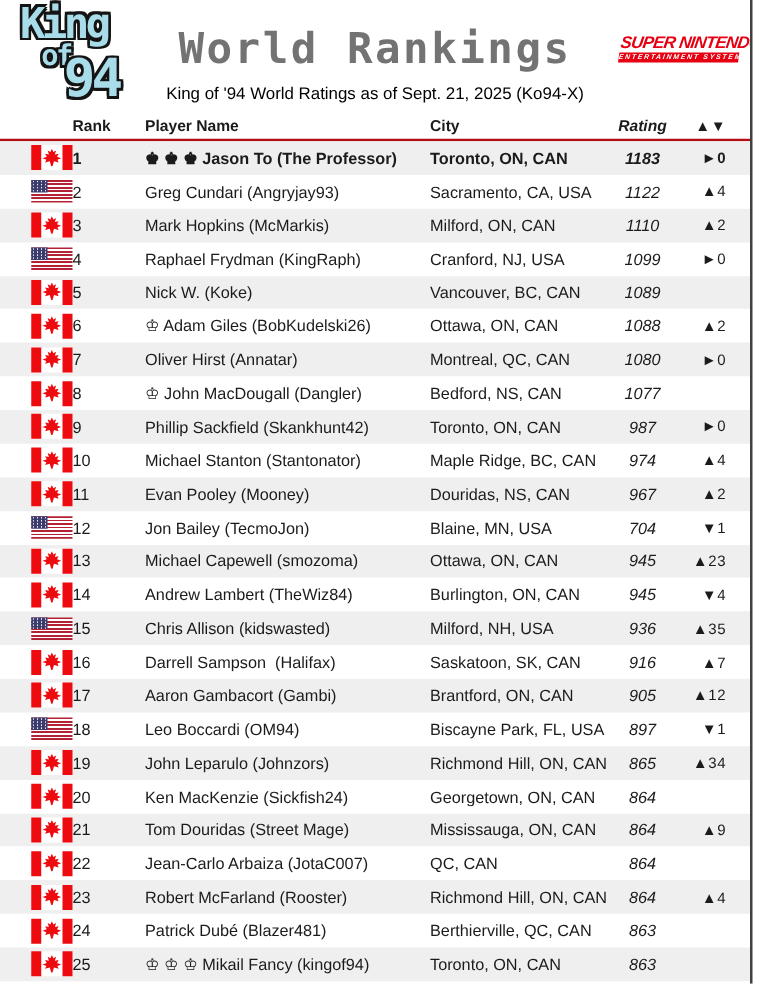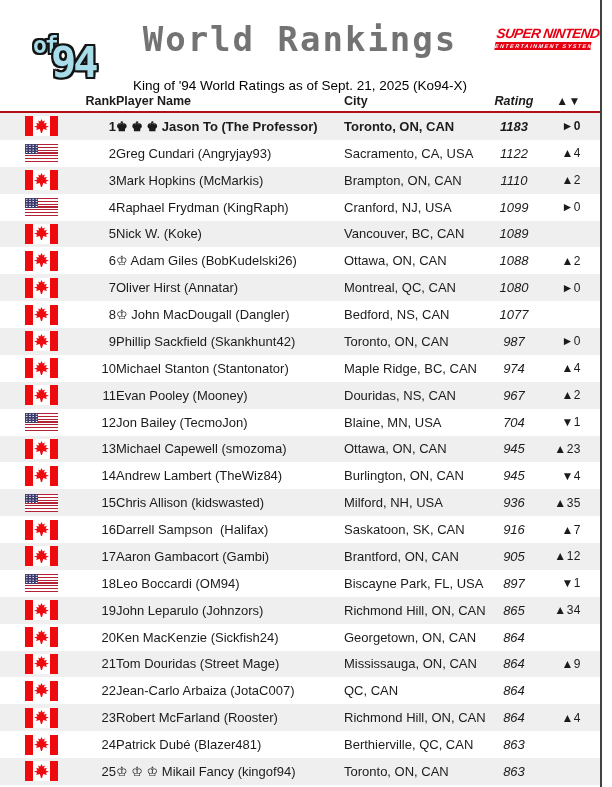--- a/index.html
+++ b/index.html
@@ -20,34 +20,34 @@
   .title{position:absolute;left:0;right:0;top:19px;text-align:center;
          font-family:"DejaVu Sans Mono",monospace;font-weight:bold;font-size:34px;
          letter-spacing:2px;color:#737373;white-space:nowrap;}
 
   .snes{position:absolute;right:8px;top:27px;width:96px;transform:skewX(-8deg);}
   .snes-line1{color:#e60012;font-weight:bold;font-style:italic;font-size:13.5px;
               letter-spacing:-0.6px;white-space:nowrap;line-height:1;}
   .snes-line2{background:#e60012;color:#fff;font-weight:bold;font-style:italic;font-size:5.5px;
               letter-spacing:1.4px;text-align:center;padding:2px 0 1px;margin-top:1px;line-height:1;white-space:nowrap;}
 
-  .subtitle{position:absolute;left:0;right:0;bottom:0;text-align:center;font-size:13.5px;color:#000;}
+  .subtitle{position:absolute;left:0;right:0;bottom:11px;text-align:center;font-size:13.5px;color:#000;}
 
   
   .thead{display:flex;align-items:flex-end;height:15px;padding-bottom:3px;
          border-bottom:2px solid #b50d14;font-weight:bold;font-size:12.5px;}
   .thead .c-rating{font-weight:bold;}
 
   
   .rows .row{display:flex;align-items:center;height:26.88px;font-size:13px;}
   .row.alt{background:#efefef;}
   .row.bold{font-weight:bold;}
 
   .c-flag{width:58px;padding-left:25px;box-sizing:border-box;display:flex;align-items:center;}
-  .c-rank{width:58px;text-align:right;}
+  .c-rank{width:58px;text-align:left;}
   .c-player{width:228px;white-space:pre;overflow:hidden;}
   .c-city{width:150px;white-space:pre;overflow:hidden;}
   .c-rating{width:40px;text-align:center;font-style:italic;}
   .c-change{flex:1;text-align:right;padding-right:19px;font-size:12px;letter-spacing:0.5px;}
 
   
   .flag{display:inline-block;position:relative;flex:none;}
   .flag-ca{width:33px;height:20px;background:#fff;}
   .flag-ca::before,.flag-ca::after{content:"";position:absolute;top:0;bottom:0;width:8px;background:#ee0b10;}
   .flag-ca::before{left:0;}
@@ -60,20 +60,21 @@
            background-image:radial-gradient(circle,#fff 28%,rgba(0,0,0,0) 34%);
            background-size:3.3px 2.45px;}
 </style>
 </head>
 <body>
 
 <div class="page">
 
   <div class="top">
     <div class="logo">
+      <span class="logo-king">King</span>
       <span class="logo-of">of</span>
       <span class="logo-94">94</span>
     </div>
     <div class="title">World Rankings</div>
     <div class="snes">
       <div class="snes-line1">SUPER NINTENDO</div>
       <div class="snes-line2">ENTERTAINMENT SYSTEM</div>
     </div>
     <div class="subtitle">King of '94 World Ratings as of Sept. 21, 2025 (Ko94-X)</div>
   </div>
@@ -115,21 +116,21 @@
       <div class="row alt">
         <span class="c-flag">
           <span class="flag flag-ca">
             <svg class="leaf" viewBox="0 0 100 100">
               <path d="M50,6 57,21 70,14 64,33 82,29 74,44 94,50 76,58 82,70 60,65 53,88 47,88 40,65 18,70 24,58 6,50 26,44 18,29 36,33 30,14 43,21 Z"></path>
             </svg>
           </span>
         </span>
         <span class="c-rank">3</span>
         <span class="c-player">Mark Hopkins (McMarkis)</span>
-        <span class="c-city">Brampton, ON, CAN</span>
+        <span class="c-city">Milford, ON, CAN</span>
         <span class="c-rating">1110</span>
         <span class="c-change">▲2</span>
       </div>
       <div class="row">
         <span class="c-flag">
           <span class="flag flag-us"></span>
         </span>
         <span class="c-rank">4</span>
         <span class="c-player">Raphael Frydman (KingRaph)</span>
         <span class="c-city">Cranford, NJ, USA</span>

